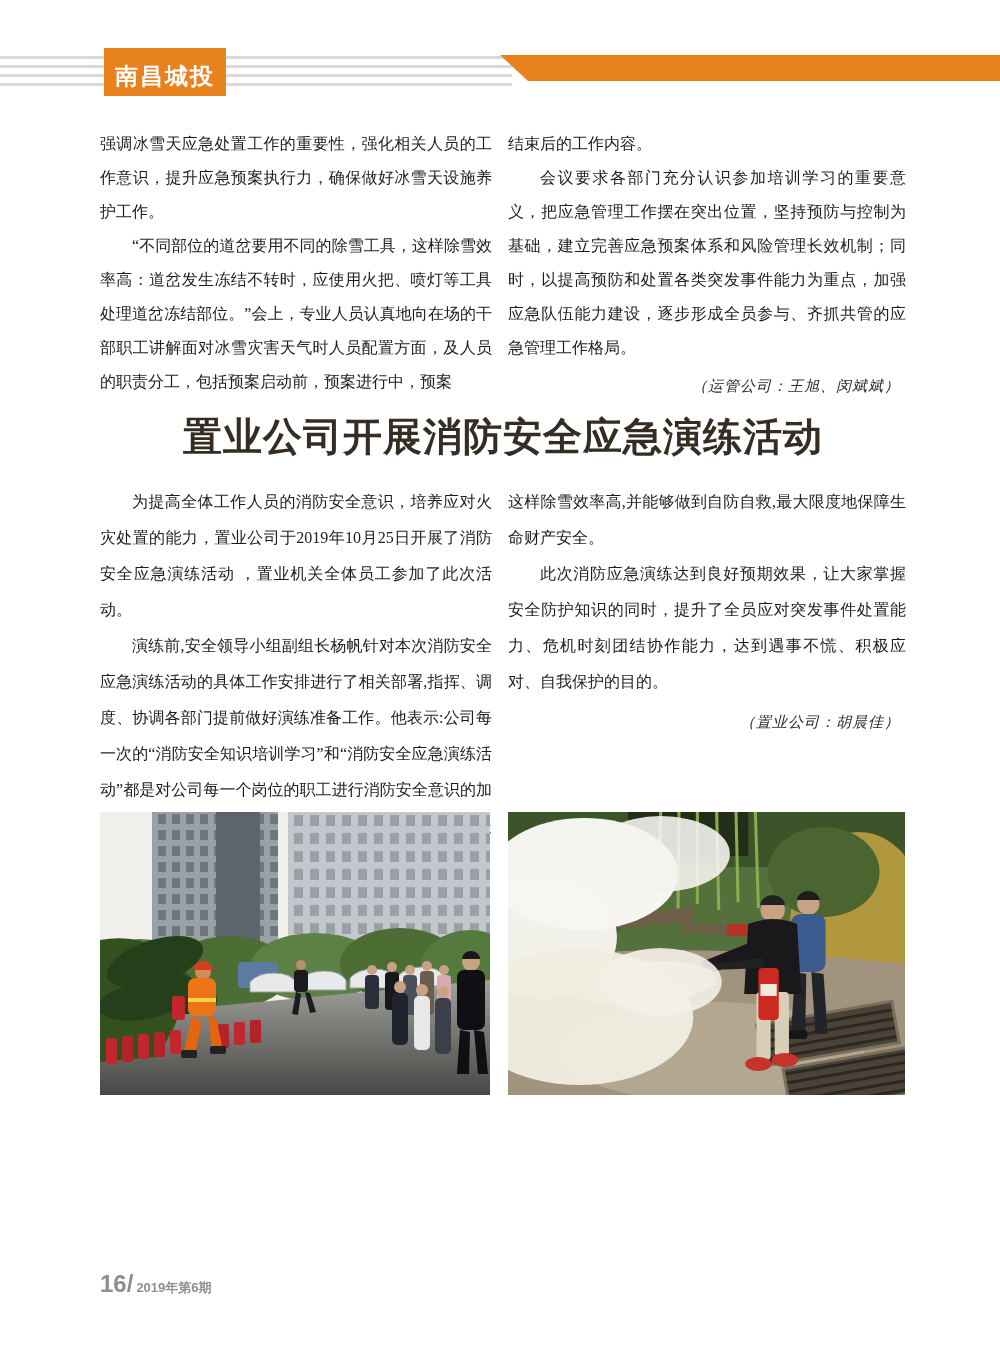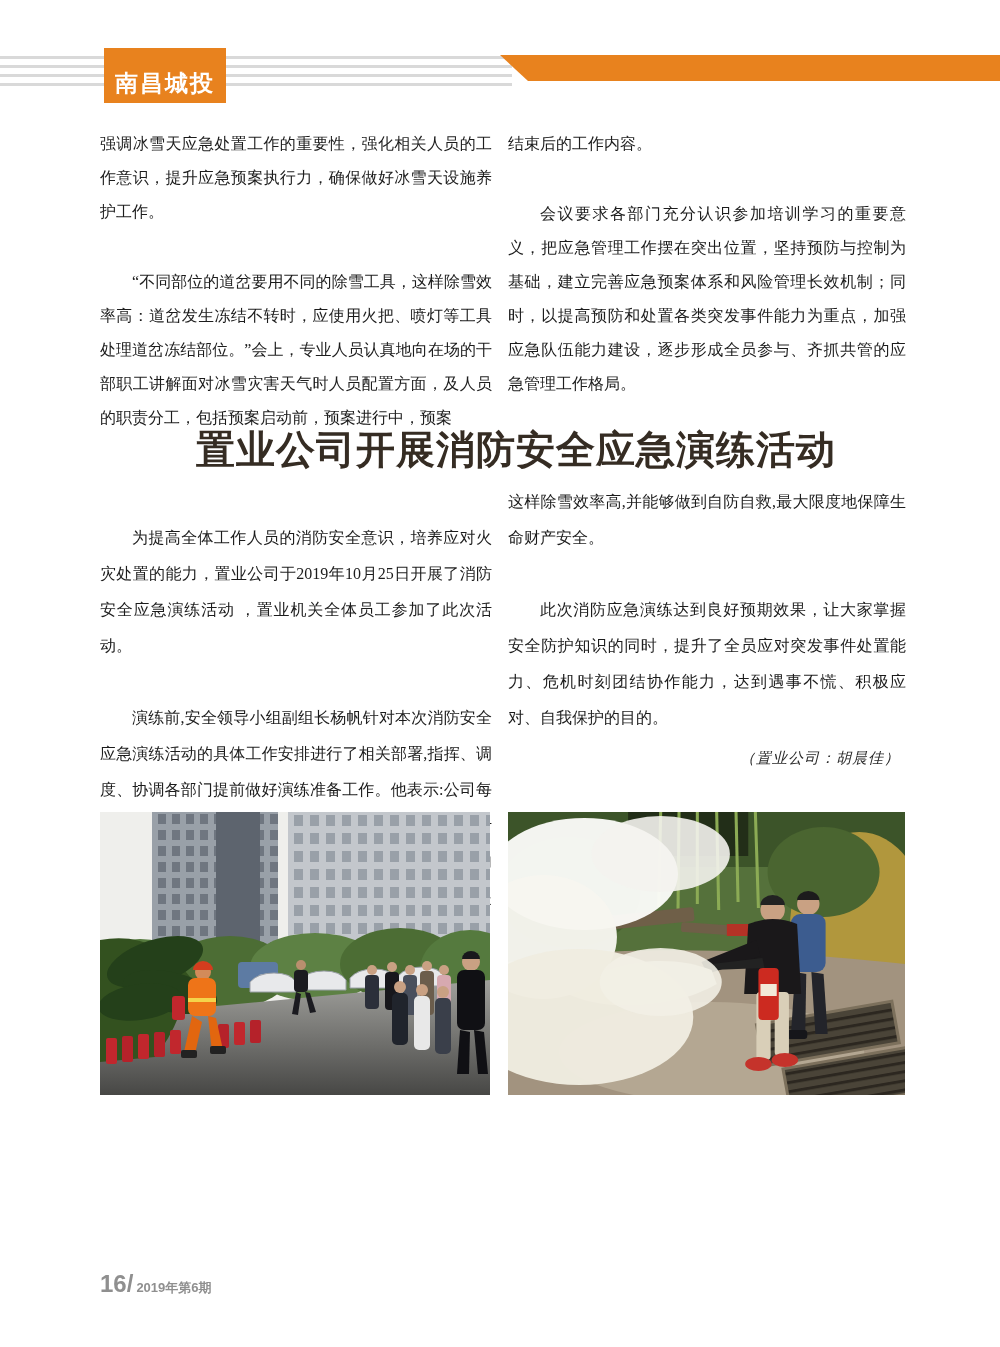--- a/index.html
+++ b/index.html
@@ -16,40 +16,40 @@
   .header-bar {
     position:absolute; left:500px; right:0; top:55px; height:26px;
     background:#E8821E;
     clip-path:polygon(0 0,100% 0,100% 100%,28px 100%);
   }
   .badge {
     position:absolute; left:104px; top:48px;
     background:#E8821E; color:#ffffff;
     font-family:"Liberation Sans","DejaVu Sans",sans-serif;
     font-weight:bold; font-size:23px; line-height:1;
-    padding:24px 11px 8px; letter-spacing:2px;
+    padding:17px 11px 8px; letter-spacing:2px;
   }
   
   .col {
     position:absolute; width:392px; text-align:justify;
     font-size:16px; color:#1c1c1c;
   }
   .col-a1 { top:127px; line-height:34px; }
   .col-a2 { top:484px; line-height:36px; }
   .col-left  { left:100px; }
   .col-right { left:508px; width:398px; }
   p.para { margin:0; }
-  p.para.indent { text-indent:2em;margin-top:36px; }
+  p.para.indent { text-indent:2em; }
   .byline {
     margin:4px 6px 0 0; text-align:right; font-style:italic;
     font-size:15px; color:#2a2a2a; letter-spacing:1px;
   }
   
   .article-title {
-    position:absolute; top:410px; left:100px; width:806px; margin:13px;
+    position:absolute; top:410px; left:100px; width:806px; margin:0;
     text-align:center;
     font-family:"Liberation Sans","DejaVu Sans",sans-serif;
     font-weight:900; font-size:39px; letter-spacing:1px; color:#352c23;
   }
   
   .photo {
     position:absolute; top:812px; height:283px; overflow:hidden;
     background:#dfe0dc;
   }
   .photo-left  { left:100px; width:390px; }
@@ -76,20 +76,21 @@
 
 <p class="para">强调冰雪天应急处置工作的重要性，强化相关人员的工作意识，提升应急预案执行力，确保做好冰雪天设施养护工作。</p>
     <p class="para indent">“不同部位的道岔要用不同的除雪工具，这样除雪效率高：道岔发生冻结不转时，应使用火把、喷灯等工具处理道岔冻结部位。”会上，专业人员认真地向在场的干部职工讲解面对冰雪灾害天气时人员配置方面，及人员的职责分工，包括预案启动前，预案进行中，预案</p>
   </div>
 <div class="col col-a1 col-right">
   <div>
 
   <p class="para">结束后的工作内容。</p>
       <p class="para indent">会议要求各部门充分认识参加培训学习的重要意义，把应急管理工作摆在突出位置，坚持预防与控制为基础，建立完善应急预案体系和风险管理长效机制；同时，以提高预防和处置各类突发事件能力为重点，加强应急队伍能力建设，逐步形成全员参与、齐抓共管的应急管理工作格局。</p>
     </div>
+  <p class="byline">（运管公司：王旭、闵斌斌）</p>
 </div>
 
 <h1 class="article-title">置业公司开展消防安全应急演练活动</h1>
 
 <div class="col col-a2 col-left">
 
 <p class="para indent">为提高全体工作人员的消防安全意识，培养应对火灾处置的能力，置业公司于2019年10月25日开展了消防安全应急演练活动 ，置业机关全体员工参加了此次活动。</p>
     <p class="para indent">演练前,安全领导小组副组长杨帆针对本次消防安全应急演练活动的具体工作安排进行了相关部署,指挥、调度、协调各部门提前做好演练准备工作。他表示:公司每一次的“消防安全知识培训学习”和“消防安全应急演练活动”都是对公司每一个岗位的职工进行消防安全意识的加强和巩固。希望通过此次安全实战模拟训练活动,能够提高大家的应急处置能力,防范潜在危</p>
   </div>
 <div class="col col-a2 col-right">

